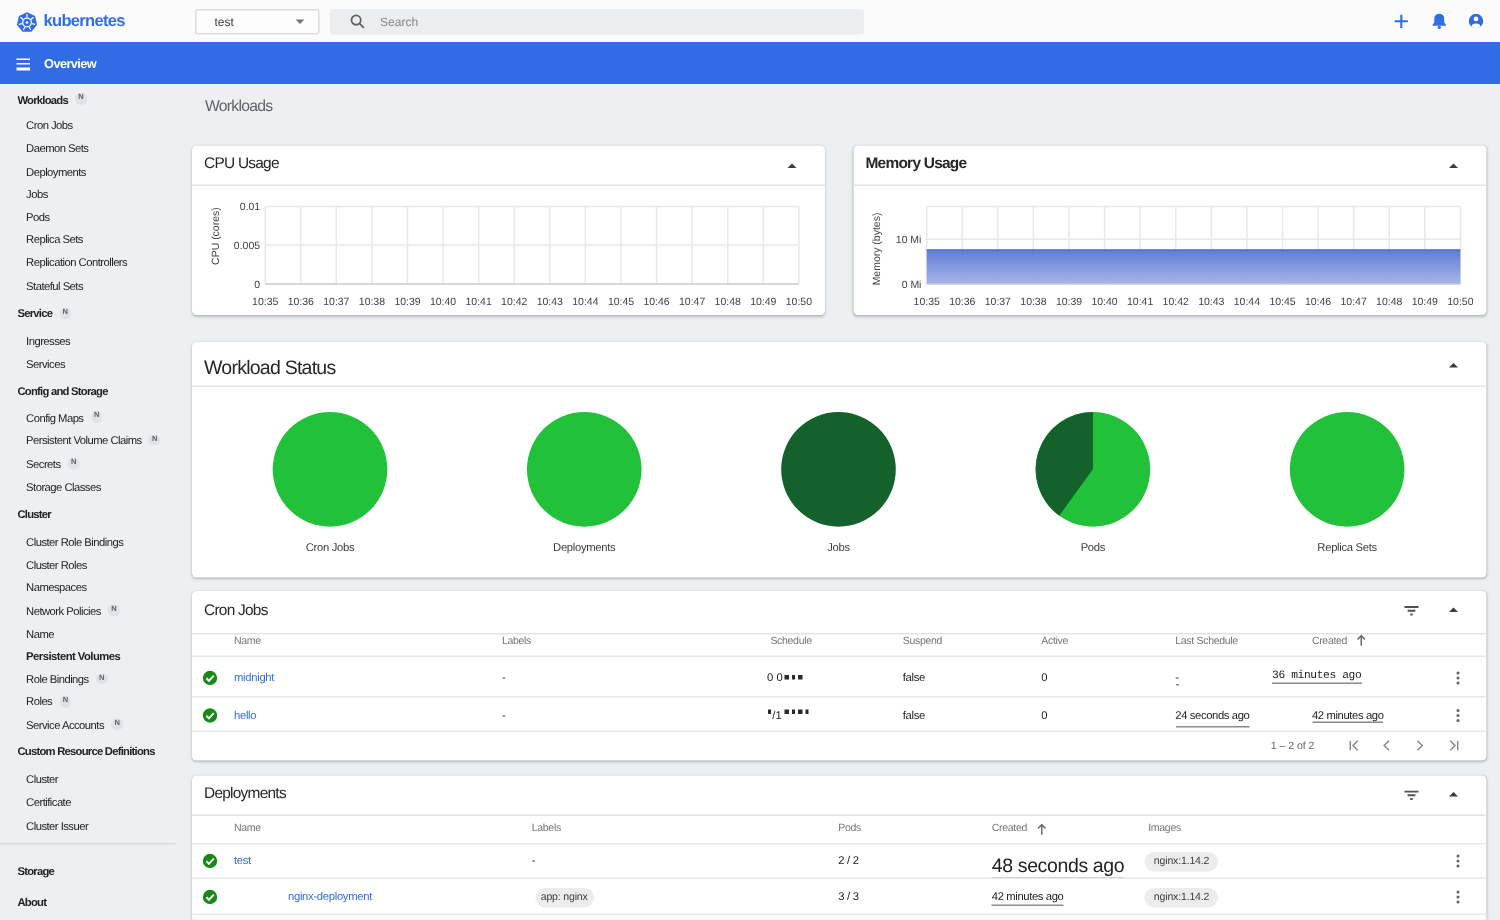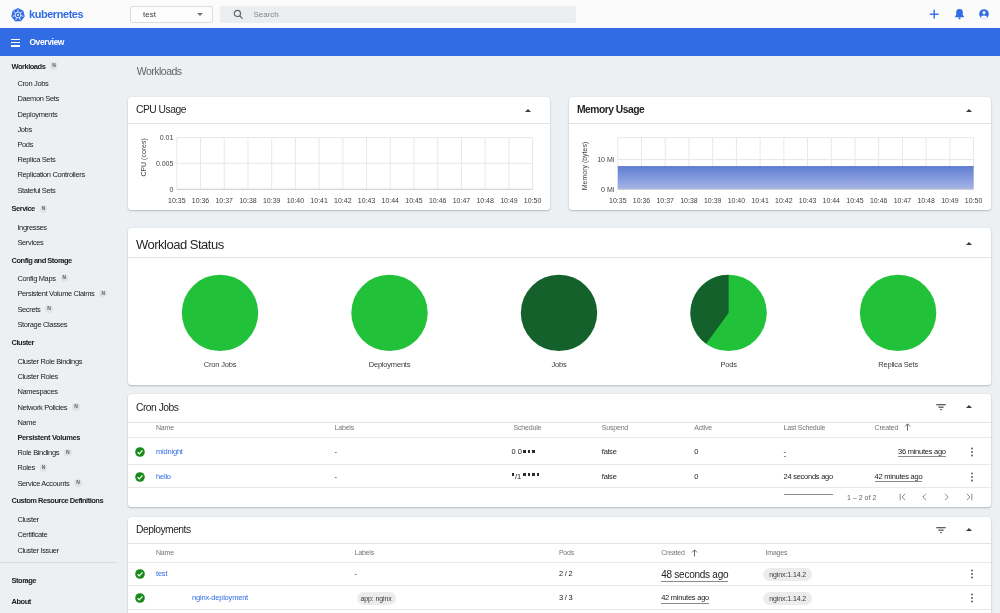--- a/index.html
+++ b/index.html
@@ -229,42 +229,42 @@
   </svg>
 <div style="position:absolute;left:156px;top:447.7px;font-size:7.5px;color:#326ce5;font-weight:400;letter-spacing:-0.2px;line-height:1;white-space:nowrap;">midnight</div>
 <div style="position:absolute;left:334.6px;top:447.7px;font-size:7.5px;color:#212121;font-weight:400;letter-spacing:0px;line-height:1;white-space:nowrap;">-</div>
 <div style="position:absolute;left:511.4px;top:447.7px;font-size:7.5px;color:#212121;font-weight:400;letter-spacing:0px;line-height:1;white-space:nowrap;">0 0</div>
 <div style="position:absolute;left:523.2px;top:450.2px;width:2.7px;height:2.7px;background:#2b2b2b;"></div>
 <div style="position:absolute;left:527.7px;top:450.2px;width:2.7px;height:2.7px;background:#2b2b2b;"></div>
 <div style="position:absolute;left:532.2px;top:450.2px;width:2.7px;height:2.7px;background:#2b2b2b;"></div>
 <div style="position:absolute;left:601.8px;top:447.7px;font-size:7.5px;color:#212121;font-weight:400;letter-spacing:-0.2px;line-height:1;white-space:nowrap;">false</div>
 <div style="position:absolute;left:694.2px;top:447.7px;font-size:7.5px;color:#212121;font-weight:400;letter-spacing:0px;line-height:1;white-space:nowrap;">0</div>
 <div style="position:absolute;left:783.5px;top:447.7px;font-size:7.5px;color:#212121;font-weight:400;letter-spacing:0px;line-height:1;white-space:nowrap;"><span style="border-bottom:1px solid #8a8a8a;padding-bottom:0.5px;">-</span></div>
-<div style="position:absolute;left:898px;top:447.7px;font-size:7.5px;color:#212121;font-weight:400;letter-spacing:-0.25px;line-height:1;white-space:nowrap;"><span style="border-bottom:1px solid #8a8a8a;padding-bottom:0.5px;">36 minutes ago</span></div>
+<div style="position:absolute;left:848px;top:447.7px;font-size:7.5px;color:#212121;font-weight:400;letter-spacing:-0.25px;line-height:1;white-space:nowrap;font-family:Liberation Mono, monospace;"><span style="border-bottom:1px solid #8a8a8a;padding-bottom:0.5px;">36 minutes ago</span></div>
 <svg style="position:absolute;left:969.8px;top:446.6px;" width="4" height="10" viewBox="0 0 4 10">
     <circle cx="2" cy="1.6" r="1" fill="#616161"></circle>
     <circle cx="2" cy="5" r="1" fill="#616161"></circle>
     <circle cx="2" cy="8.4" r="1" fill="#616161"></circle>
   </svg>
 <div class="hdiv" style="left:128px;top:464.2px;width:863px;background:#e8e8e8;"></div>
 <svg style="position:absolute;left:135.3px;top:471.6px;" width="10" height="10" viewBox="0 0 10 10">
     <circle cx="5" cy="5" r="4.8" fill="#188a18"></circle>
     <polyline points="2.6,5.2 4.3,6.9 7.5,3.4" fill="none" stroke="#fff" stroke-width="1.3"></polyline>
   </svg>
 <div style="position:absolute;left:156px;top:472.7px;font-size:7.5px;color:#326ce5;font-weight:400;letter-spacing:-0.2px;line-height:1;white-space:nowrap;">hello</div>
 <div style="position:absolute;left:334.6px;top:472.7px;font-size:7.5px;color:#212121;font-weight:400;letter-spacing:0px;line-height:1;white-space:nowrap;">-</div>
 <div style="position:absolute;left:511.6px;top:472.9px;width:2.7px;height:2.7px;background:#2b2b2b;"></div>
 <div style="position:absolute;left:514.9px;top:472.7px;font-size:7.5px;color:#212121;font-weight:400;letter-spacing:0px;line-height:1;white-space:nowrap;">/1</div>
 <div style="position:absolute;left:523.2px;top:472.9px;width:2.7px;height:2.7px;background:#2b2b2b;"></div>
 <div style="position:absolute;left:527.7px;top:472.9px;width:2.7px;height:2.7px;background:#2b2b2b;"></div>
 <div style="position:absolute;left:532.2px;top:472.9px;width:2.7px;height:2.7px;background:#2b2b2b;"></div>
 <div style="position:absolute;left:536.7px;top:472.9px;width:2.7px;height:2.7px;background:#2b2b2b;"></div>
 <div style="position:absolute;left:601.8px;top:472.7px;font-size:7.5px;color:#212121;font-weight:400;letter-spacing:-0.2px;line-height:1;white-space:nowrap;">false</div>
 <div style="position:absolute;left:694.2px;top:472.7px;font-size:7.5px;color:#212121;font-weight:400;letter-spacing:0px;line-height:1;white-space:nowrap;">0</div>
-<div style="position:absolute;left:783.5px;top:472.7px;font-size:7.5px;color:#212121;font-weight:400;letter-spacing:-0.25px;line-height:1;white-space:nowrap;"><span style="border-bottom:1px solid #8a8a8a;padding-bottom:13px;">24 seconds ago</span></div>
+<div style="position:absolute;left:783.5px;top:472.7px;font-size:7.5px;color:#212121;font-weight:400;letter-spacing:-0.25px;line-height:1;white-space:nowrap;"><span style="border-bottom:1px solid #8a8a8a;padding-bottom:3px;">24 seconds ago</span></div>
 <div style="position:absolute;left:874.6px;top:472.7px;font-size:7.5px;color:#212121;font-weight:400;letter-spacing:-0.25px;line-height:1;white-space:nowrap;"><span style="border-bottom:1px solid #8a8a8a;padding-bottom:0.5px;">42 minutes ago</span></div>
 <svg style="position:absolute;left:969.8px;top:471.6px;" width="4" height="10" viewBox="0 0 4 10">
     <circle cx="2" cy="1.6" r="1" fill="#616161"></circle>
     <circle cx="2" cy="5" r="1" fill="#616161"></circle>
     <circle cx="2" cy="8.4" r="1" fill="#616161"></circle>
   </svg>
 <div class="hdiv" style="left:128px;top:487.2px;width:863px;background:#e8e8e8;"></div>
 <div style="position:absolute;left:847.1px;top:493.7px;font-size:7px;color:#5f6368;font-weight:400;letter-spacing:0px;line-height:1;white-space:nowrap;">1 – 2 of 2</div>
 <svg style="position:absolute;left:898.6px;top:493.3px;" width="8" height="8" viewBox="0 0 8 8">
     <line x1="1.2" y1="0.8" x2="1.2" y2="7.2" stroke="#8a8a8a" stroke-width="1.0"></line>
@@ -299,21 +299,21 @@
     <polyline points="1,3.4 3.5,0.8 6,3.4" fill="none" stroke="#6a6a6a" stroke-width="1.0"></polyline>
   </svg>
 <div class="hdiv" style="left:128px;top:561.9px;width:863px;background:#e8e8e8;"></div>
 <svg style="position:absolute;left:135.3px;top:569.3px;" width="10" height="10" viewBox="0 0 10 10">
     <circle cx="5" cy="5" r="4.8" fill="#188a18"></circle>
     <polyline points="2.6,5.2 4.3,6.9 7.5,3.4" fill="none" stroke="#fff" stroke-width="1.3"></polyline>
   </svg>
 <div style="position:absolute;left:156px;top:570.4px;font-size:7.5px;color:#326ce5;font-weight:400;letter-spacing:-0.2px;line-height:1;white-space:nowrap;">test</div>
 <div style="position:absolute;left:354.5px;top:570.4px;font-size:7.5px;color:#212121;font-weight:400;letter-spacing:0px;line-height:1;white-space:nowrap;">-</div>
 <div style="position:absolute;left:558.9px;top:570.4px;font-size:7.5px;color:#212121;font-weight:400;letter-spacing:-0.2px;line-height:1;white-space:nowrap;">2 / 2</div>
-<div style="position:absolute;left:661.2px;top:570.4px;font-size:10px;color:#212121;font-weight:400;letter-spacing:-0.25px;line-height:1;white-space:nowrap;"><span style="border-bottom:1px solid #8a8a8a;padding-bottom:0.5px;">48 seconds ago</span></div>
+<div style="position:absolute;left:661.2px;top:570.4px;font-size:13px;color:#212121;font-weight:400;letter-spacing:-0.25px;line-height:1;white-space:nowrap;"><span style="border-bottom:1px solid #8a8a8a;padding-bottom:0.5px;">48 seconds ago</span></div>
 <div class="chip" style="left:763.3px;top:567.8px;width:48.8px;">nginx:1.14.2</div>
 <svg style="position:absolute;left:969.8px;top:569.3px;" width="4" height="10" viewBox="0 0 4 10">
     <circle cx="2" cy="1.6" r="1" fill="#616161"></circle>
     <circle cx="2" cy="5" r="1" fill="#616161"></circle>
     <circle cx="2" cy="8.4" r="1" fill="#616161"></circle>
   </svg>
 <div class="hdiv" style="left:128px;top:584.9px;width:863px;background:#e8e8e8;"></div>
 <svg style="position:absolute;left:135.3px;top:593.1px;" width="10" height="10" viewBox="0 0 10 10">
     <circle cx="5" cy="5" r="4.8" fill="#188a18"></circle>
     <polyline points="2.6,5.2 4.3,6.9 7.5,3.4" fill="none" stroke="#fff" stroke-width="1.3"></polyline>

